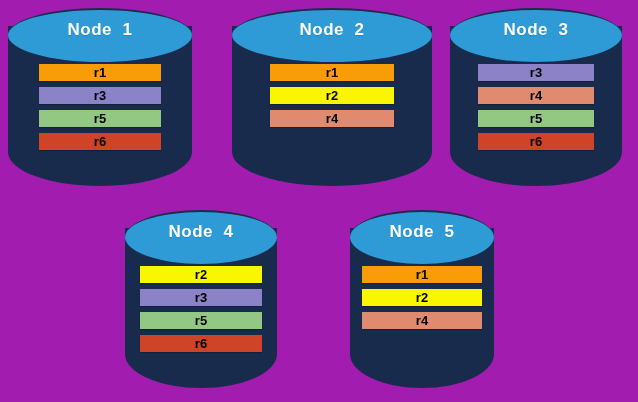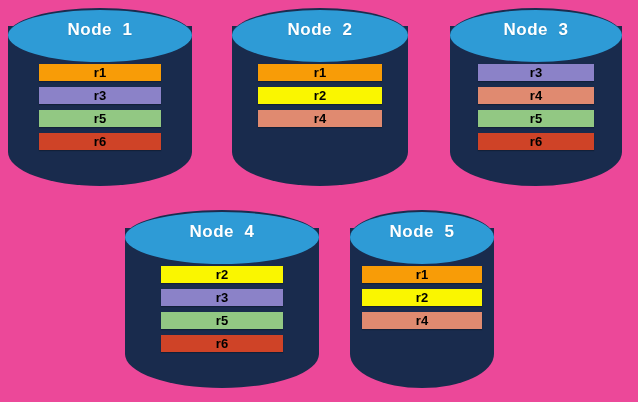--- a/index.html
+++ b/index.html
@@ -10,21 +10,21 @@
   body {
     width: 638px;
     height: 402px;
     font-family: "Liberation Sans", sans-serif;
     overflow: hidden;
   }
   #stage {
     position: relative;
     width: 638px;
     height: 402px;
-    background: #ec4899;
+    background: #a21caf;
   }
 
   
   .node {
     position: absolute;
   }
   .cyl {
     position: absolute;
     left: 0;
     top: 0;
@@ -97,21 +97,21 @@
         <div class="cyl-top"></div>
       </div>
       <div class="node-title">Node  1</div>
       <div class="bars">
         <div class="bar" style="background: rgb(248, 156, 7); width: 122px;">r1</div>
         <div class="bar" style="background: rgb(139, 130, 200); width: 122px;">r3</div>
         <div class="bar" style="background: rgb(146, 200, 131); width: 122px;">r5</div>
         <div class="bar" style="background: rgb(207, 67, 39); width: 122px;">r6</div>
       </div>
     </div>
-    <div class="node" style="left: 232px; top: 8px; width: 176px; height: 178px;">
+    <div class="node" style="left: 232px; top: 8px; width: 176px; height: 178px; padding-left: 24px;">
       <div class="cyl">
         <div class="cyl-body"></div>
         <div class="cyl-top"></div>
       </div>
       <div class="node-title">Node  2</div>
       <div class="bars">
         <div class="bar" style="background: rgb(248, 156, 7); width: 124px;">r1</div>
         <div class="bar" style="background: rgb(250, 246, 0); width: 124px;">r2</div>
         <div class="bar" style="background: rgb(224, 138, 112); width: 124px;">r4</div>
       </div>
@@ -122,21 +122,21 @@
         <div class="cyl-top"></div>
       </div>
       <div class="node-title">Node  3</div>
       <div class="bars">
         <div class="bar" style="background: rgb(139, 130, 200); width: 116px;">r3</div>
         <div class="bar" style="background: rgb(224, 138, 112); width: 116px;">r4</div>
         <div class="bar" style="background: rgb(146, 200, 131); width: 116px;">r5</div>
         <div class="bar" style="background: rgb(207, 67, 39); width: 116px;">r6</div>
       </div>
     </div>
-    <div class="node" style="left: 125px; top: 210px; width: 194px; height: 178px;">
+    <div class="node" style="left: 125px; top: 210px; width: 152px; height: 178px;">
       <div class="cyl">
         <div class="cyl-body"></div>
         <div class="cyl-top"></div>
       </div>
       <div class="node-title">Node  4</div>
       <div class="bars">
         <div class="bar" style="background: rgb(250, 246, 0); width: 122px;">r2</div>
         <div class="bar" style="background: rgb(139, 130, 200); width: 122px;">r3</div>
         <div class="bar" style="background: rgb(146, 200, 131); width: 122px;">r5</div>
         <div class="bar" style="background: rgb(207, 67, 39); width: 122px;">r6</div>

